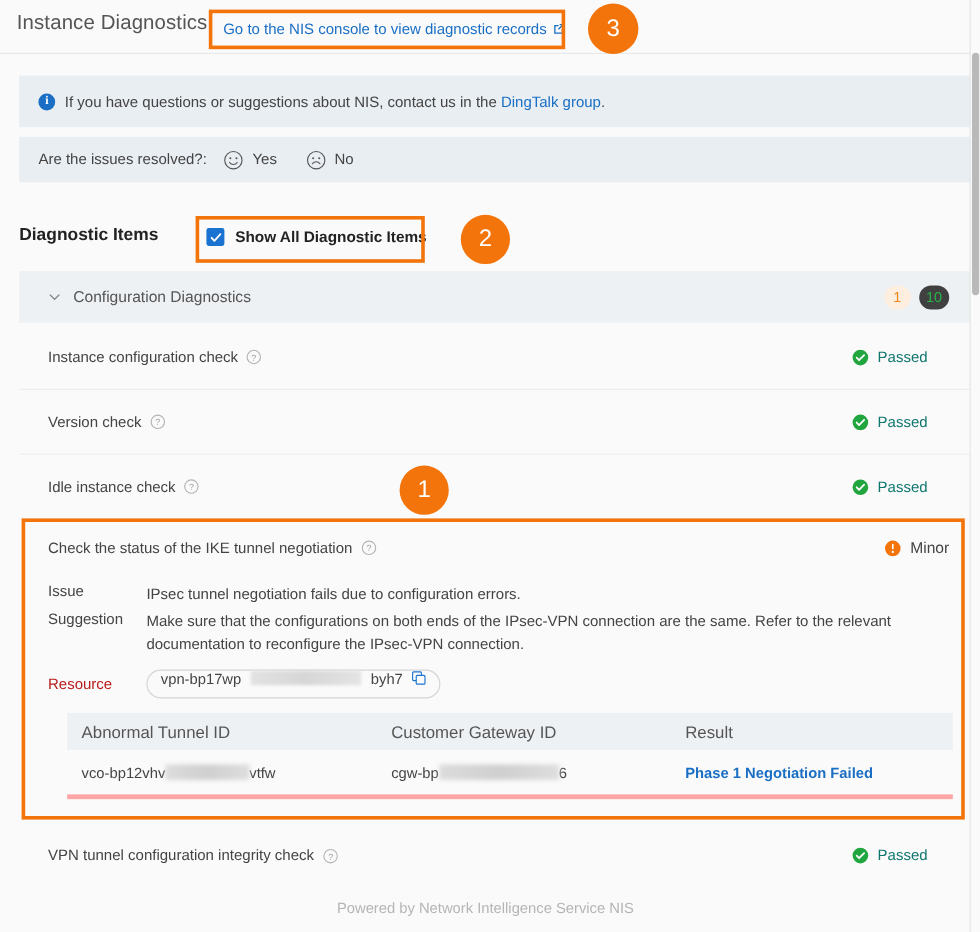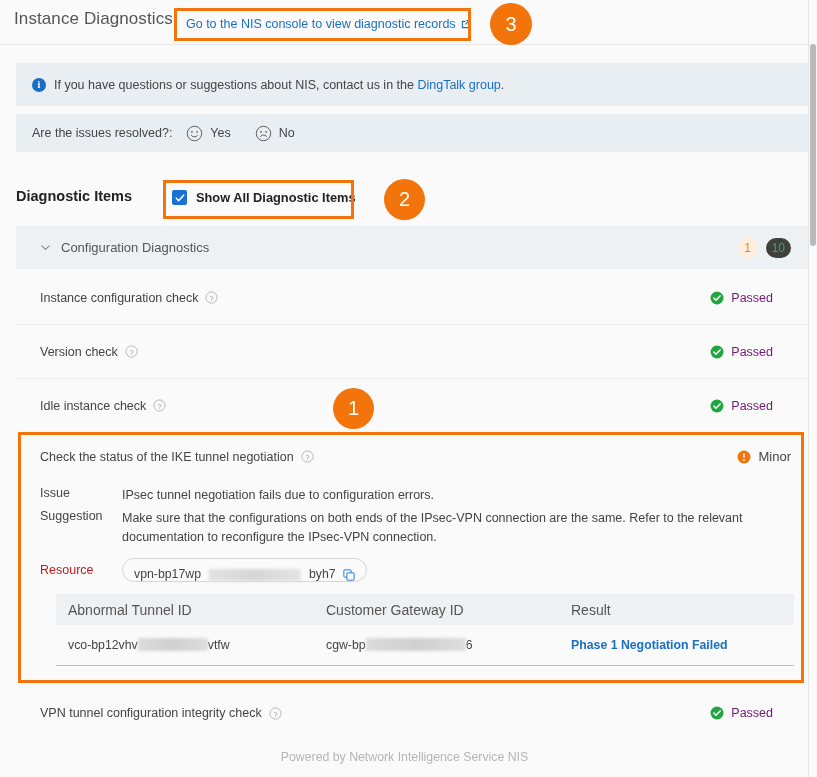--- a/index.html
+++ b/index.html
@@ -88,21 +88,21 @@
   
   .check-row {
     position: absolute; left: 16px; width: 793px; height: 54px;
     background: #fafafa; border-bottom: 1px solid #eceded;
     display: flex; align-items: center; padding: 0 36px 0 24px;
   }
   .check-row.nobdr { border-bottom: none; }
   .check-name { font-size: 12.5px; color: #444; }
   .qmark { margin-left: 7px; vertical-align: -2px; }
   .spacer { flex: 1; }
-  .status { display: flex; align-items: center; gap: 7px; font-size: 12.5px; color: #701a75; }
+  .status { display: flex; align-items: center; gap: 7px; font-size: 12.5px; color: #0f766e; }
 
   
   .fail-card {
     position: absolute; left: 16px; top: 432px; width: 793px; height: 254px;
     background: #fafafa;
   }
   .fail-head {
     position: absolute; left: 24px; top: 17px; right: 18px;
     display: flex; align-items: center;
   }
@@ -112,40 +112,40 @@
     position: absolute; left: 24px; top: 54px; right: 26px;
     font-size: 12.5px; color: #444;
   }
   .detail-grid .lrow { display: flex; margin-bottom: 4px; }
   .detail-grid .lab { width: 82px; flex: 0 0 82px; color: #444; }
   .detail-grid .val { flex: 1; color: #444; line-height: 19px; }
 
   .resource-row { display: flex; align-items: center; margin-top: 11px; }
   .res-lab { width: 82px; flex: 0 0 82px; font-size: 12.5px; color: #b91c1c; }
   .res-tag {
-    display: inline-flex; align-items: flex-end; gap: 7px;
+    display: inline-flex; align-items: flex-start; gap: 7px;
     border: 1px solid #d4d6d9; border-radius: 13px;
     height: 24px; padding: 0 11px; background: #fafafa;
     font-size: 12.3px; color: #444;
   }
   .redact {
     display: inline-block; height: 12px; width: 92px;
     background: linear-gradient(90deg,#e2e2e2,#d6d6d6,#e4e4e4);
     filter: blur(1.5px); vertical-align: -2px; margin: 0 1px;
   }
 
   
   .itable { position: absolute; left: 40px; top: 162px; width: 738px; }
   .ithead {
     display: flex; background: #eef1f4; height: 31px; align-items: center;
     font-size: 14px; color: #555;
   }
   .itrow {
     display: flex; height: 41px; align-items: center;
-    font-size: 12.3px; color: #444; border-bottom: 1px solid #fca5a5;
+    font-size: 12.3px; color: #444; border-bottom: 4px solid #fca5a5;
   }
   .c1 { width: 270px; flex: 0 0 270px; padding-left: 12px; }
   .c2 { width: 245px; flex: 0 0 245px; }
   .c3 { flex: 1; }
   .link-red { color: #1a6fc4; font-weight: bold; }
   .redact2 { display:inline-block; height: 13px; background: linear-gradient(90deg,#dcdcdc,#cfcfcf,#dedede); filter: blur(1.7px); vertical-align: -2px; }
 
   
   .footer {
     position: absolute; left: 0; top: 750px; width: 809px;

